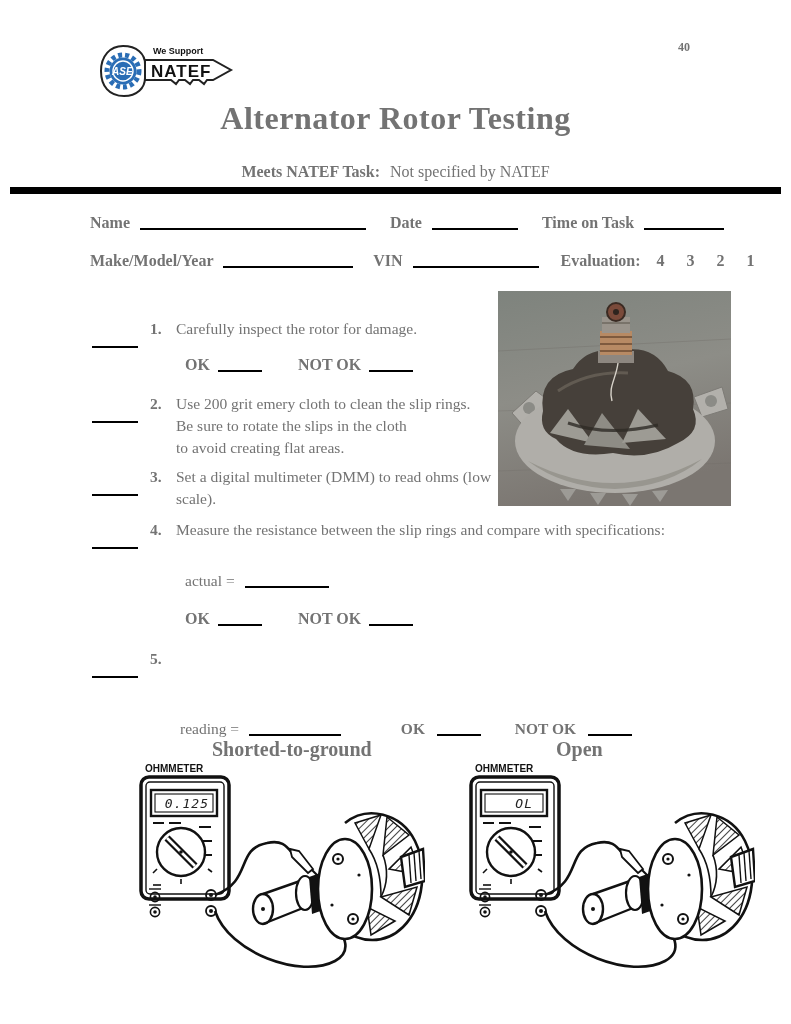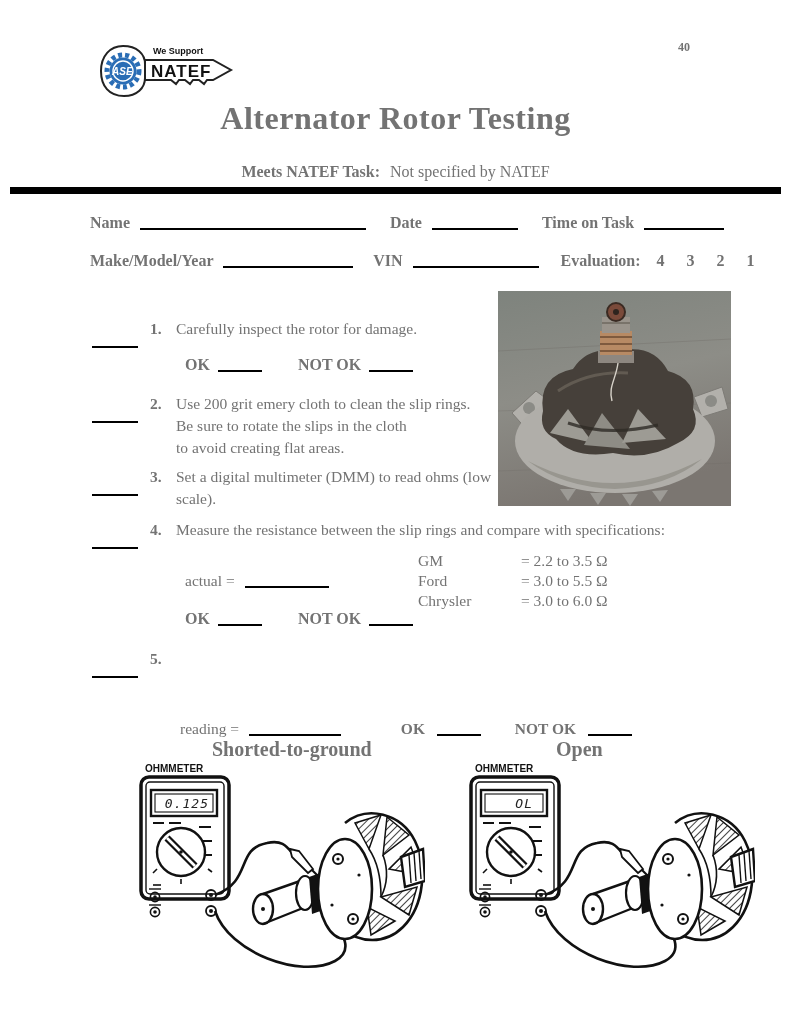--- a/index.html
+++ b/index.html
@@ -252,34 +252,20 @@
     <span class="stext" style="width:350px;">Set a digital multimeter (DMM) to read ohms (low
 scale).</span>
   </div>
 
   <div class="step" style="top:519px;">
     <span class="blank step-blank"></span>
     <span class="num">4.</span>
     <span class="stext" style="width:560px;">Measure the resistance between the slip rings and compare with specifications:</span>
   </div>
 
-  <div class="spec-table" style="top:551px;">
-    <div class="spec-row">
-      <span class="spec-make">GM</span>
-      <span>=  2.2 to 3.5 Ω</span>
-    </div>
-    <div class="spec-row">
-      <span class="spec-make">Ford</span>
-      <span>=  3.0 to 5.5 Ω</span>
-    </div>
-    <div class="spec-row">
-      <span class="spec-make">Chrysler</span>
-      <span>=  3.0 to 6.0 Ω</span>
-    </div>
-  </div>
 
   <div class="actual-row" style="left:185px;top:572px;">
     <span>actual =</span>
     <span class="blank" style="width:84px;margin-left:6px;"></span>
   </div>
 
   <div class="ok-row" style="left:185px;top:610px;">
     <span>OK</span><span class="blank" style="width:44px;"></span><span class="ok-gap"></span><span>NOT OK</span><span class="blank" style="width:44px;"></span>
   </div>
 

